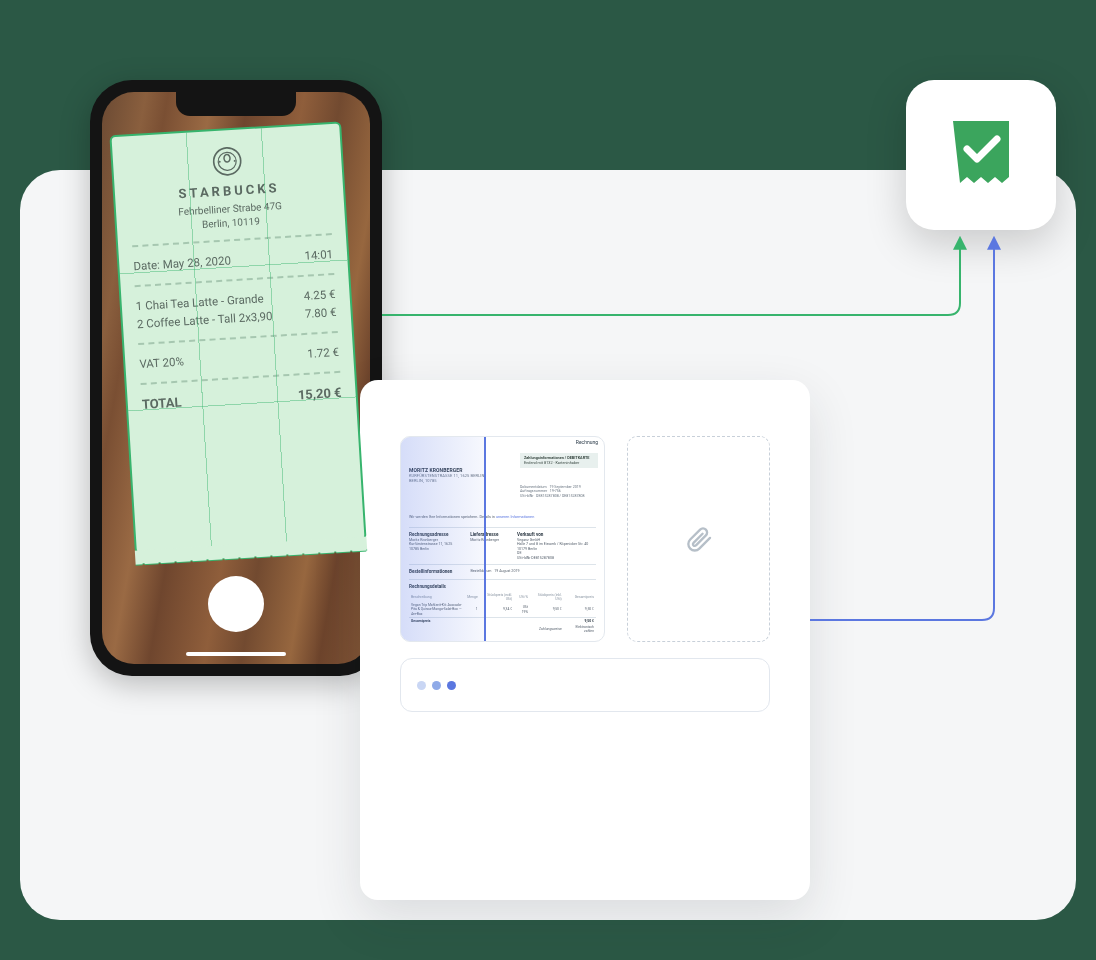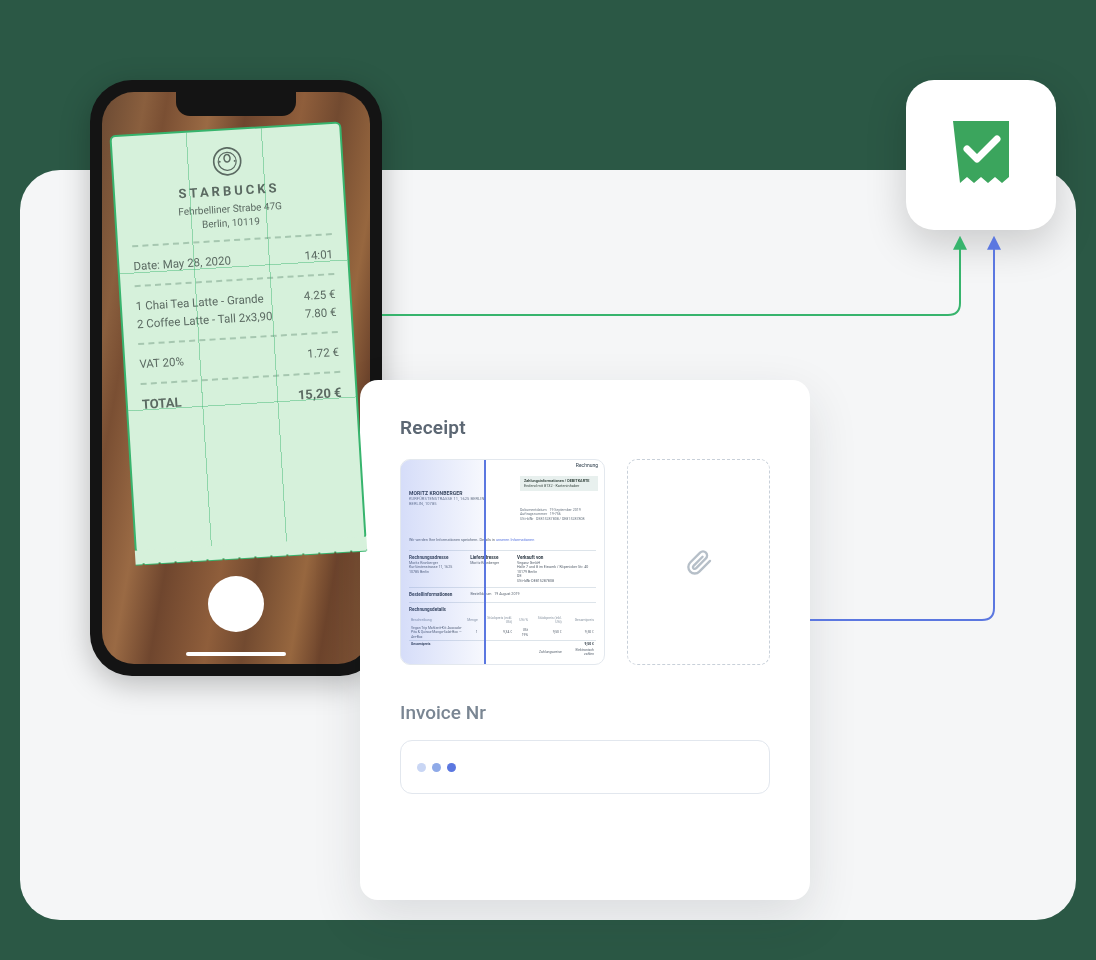--- a/index.html
+++ b/index.html
@@ -360,21 +360,20 @@
 
       <div class="rc-zigzag"></div>
     </div>
 
     <div class="shutter"></div>
     <div class="home-indicator"></div>
   </div>
 </div>
 
 <div class="form-card">
-  <h3>Receipt</h3>
 
   <div class="attachments">
     <div class="thumb">
       <div class="blue-shade"></div>
       <div class="mini">
         <div class="top-right-pill">Rechnung</div>
 
         <div class="addr-block">
           <div>MORITZ KRONBERGER</div>
           <div class="addr-sub">KURFÜRSTENSTRASSE 11, 1625 BERLIN</div>
@@ -458,21 +457,20 @@
       </div>
     </div>
 
     <div class="dropzone">
       <svg class="clip-icon" viewBox="0 0 24 24" fill="none" stroke="currentColor" stroke-width="2" stroke-linecap="round" stroke-linejoin="round">
         <path d="M21.44 11.05 12.25 20.24a5.5 5.5 0 0 1-7.78-7.78l8.49-8.49a3.5 3.5 0 1 1 4.95 4.95L9.41 17.41a1.5 1.5 0 1 1-2.12-2.12l7.78-7.78"></path>
       </svg>
     </div>
   </div>
 
-  <div class="invoice-label">Invoice Nr</div>
   <div class="nr-field">
     <span class="dot d1"></span>
     <span class="dot d2"></span>
     <span class="dot d3"></span>
   </div>
 </div>
 
 <div class="app-icon">
   <svg class="app-glyph" viewBox="0 0 72 76">
     <path d="M8 4 h56 v56 l-7 6 -7 -6 -7 6 -7 -6 -7 6 -7 -6 -7 6 z" fill="#3ba55d"></path>

